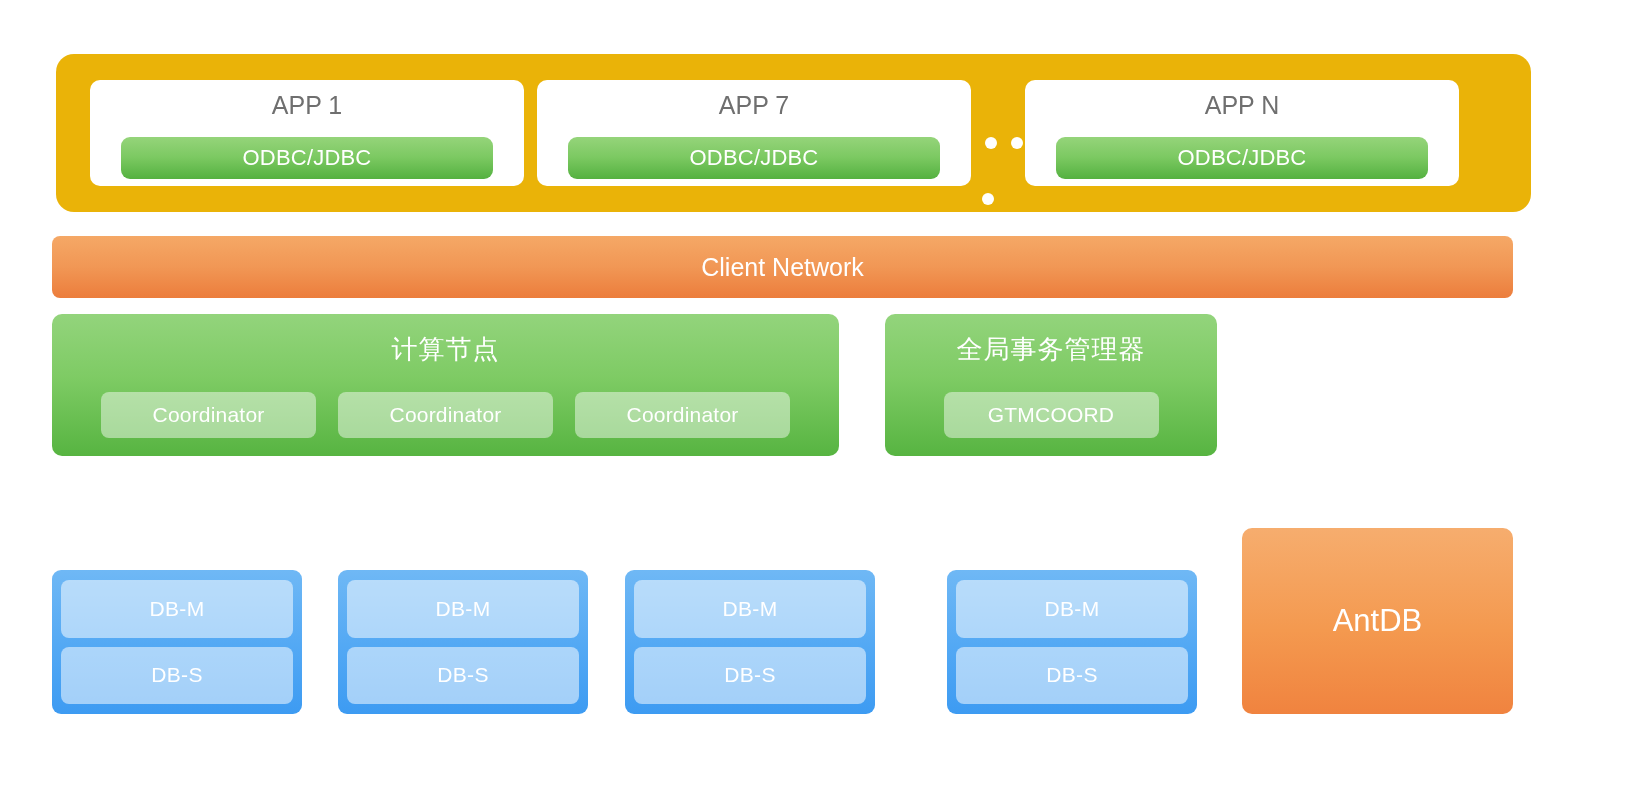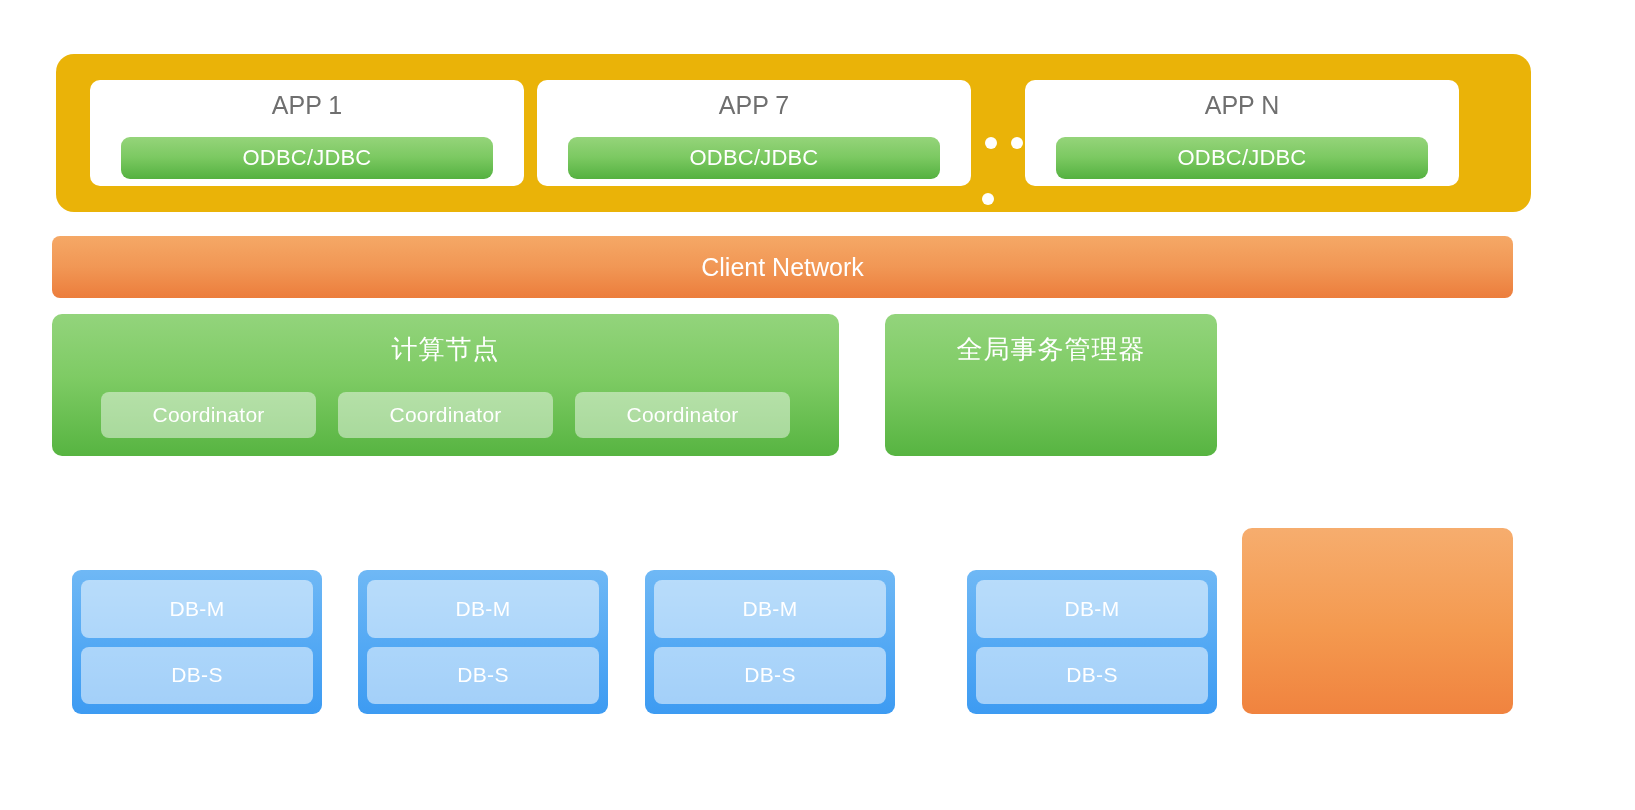--- a/index.html
+++ b/index.html
@@ -185,21 +185,20 @@
     position: absolute;
     top: 570px;
     width: 250px;
     height: 144px;
     border-radius: 9px;
     background: linear-gradient(180deg, #6fb8f5 0%, #52a8f4 55%, #3d9bf2 100%);
     padding: 10px 9px;
     display: flex;
     flex-direction: column;
     gap: 9px;
-    margin-left: 20px;
   }
   .db-group.g1 { left: 52px;  }
   .db-group.g2 { left: 338px; }
   .db-group.g3 { left: 625px; }
   .db-group.g4 { left: 947px; }
 
   .db-chip {
     flex: 1;
     border-radius: 8px;
     background: rgba(255, 255, 255, 0.52);
@@ -247,25 +246,29 @@
     <div class="green-title">计算节点</div>
     <div class="chip-row">
       <div class="sub-chip">Coordinator</div>
       <div class="sub-chip">Coordinator</div>
       <div class="sub-chip">Coordinator</div>
     </div>
   </div>
 
   <div class="green-panel panel-gtm">
     <div class="green-title">全局事务管理器</div>
+    <div class="chip-row">
+      <div class="sub-chip">GTMCOORD</div>
+    </div>
   </div>
 
 
   <div class="side-card card-acc">
     <div>
+      <div>AntDB</div>
     </div>
   </div>
 
 
   <div class="db-group g1">
     <div class="db-chip">DB-M</div>
     <div class="db-chip">DB-S</div>
   </div>
 
   <div class="db-group g2">

